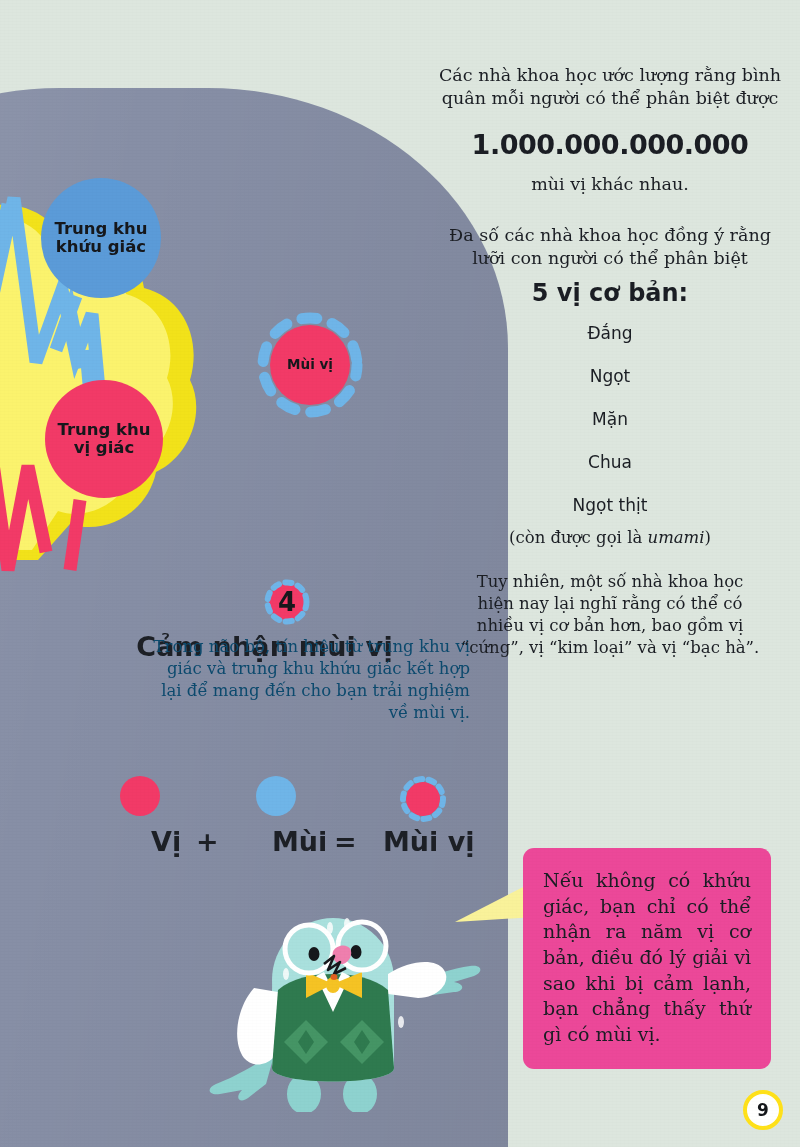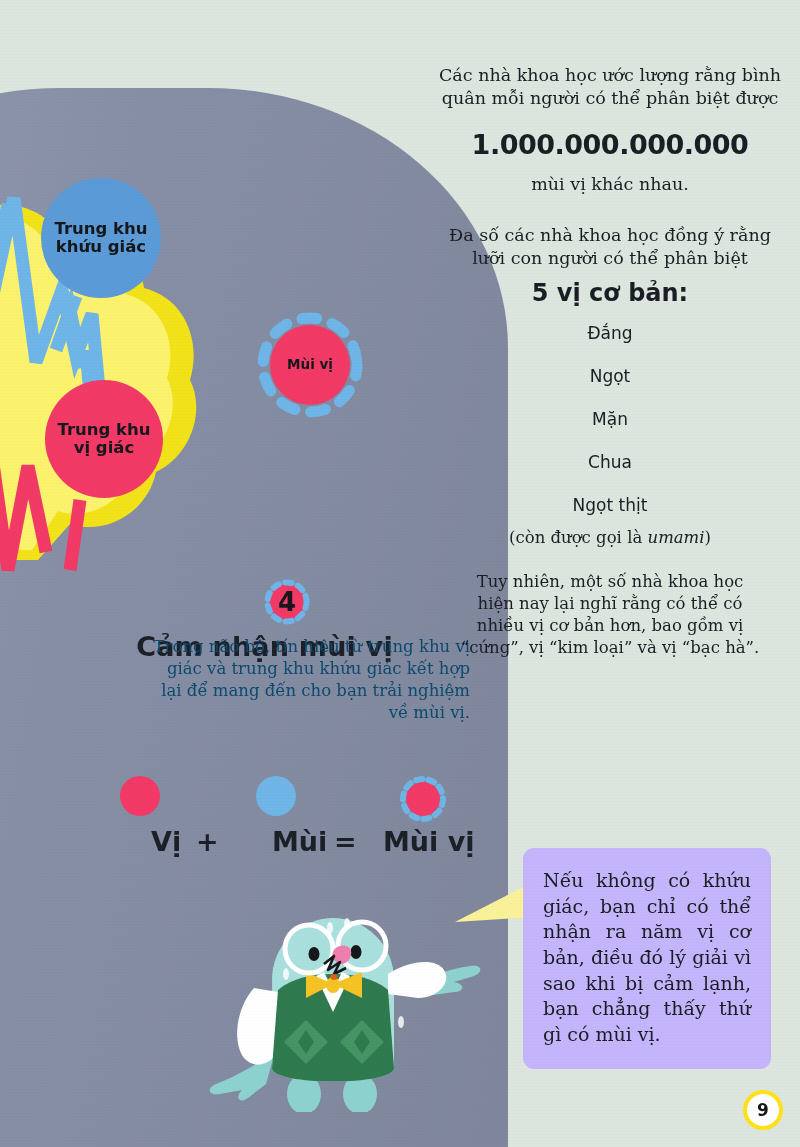--- a/index.html
+++ b/index.html
@@ -183,21 +183,21 @@
     margin-top: 24px;
     font-family: "DejaVu Serif", serif;
     padding: 0 26px;
   }
 
   
   .bubble {
     position: absolute;
     left: 523px; top: 848px;
     width: 248px;
-    background: #c4b5fd;
+    background: #ec4899;
     border-radius: 11px;
     padding: 20px 20px 22px 20px;
     box-sizing: border-box;
     font-size: 19px;
     line-height: 1.35;
     color: #1b1e24;
     text-align: justify;
     z-index: 34;
     font-family: "DejaVu Serif", serif;
   }

